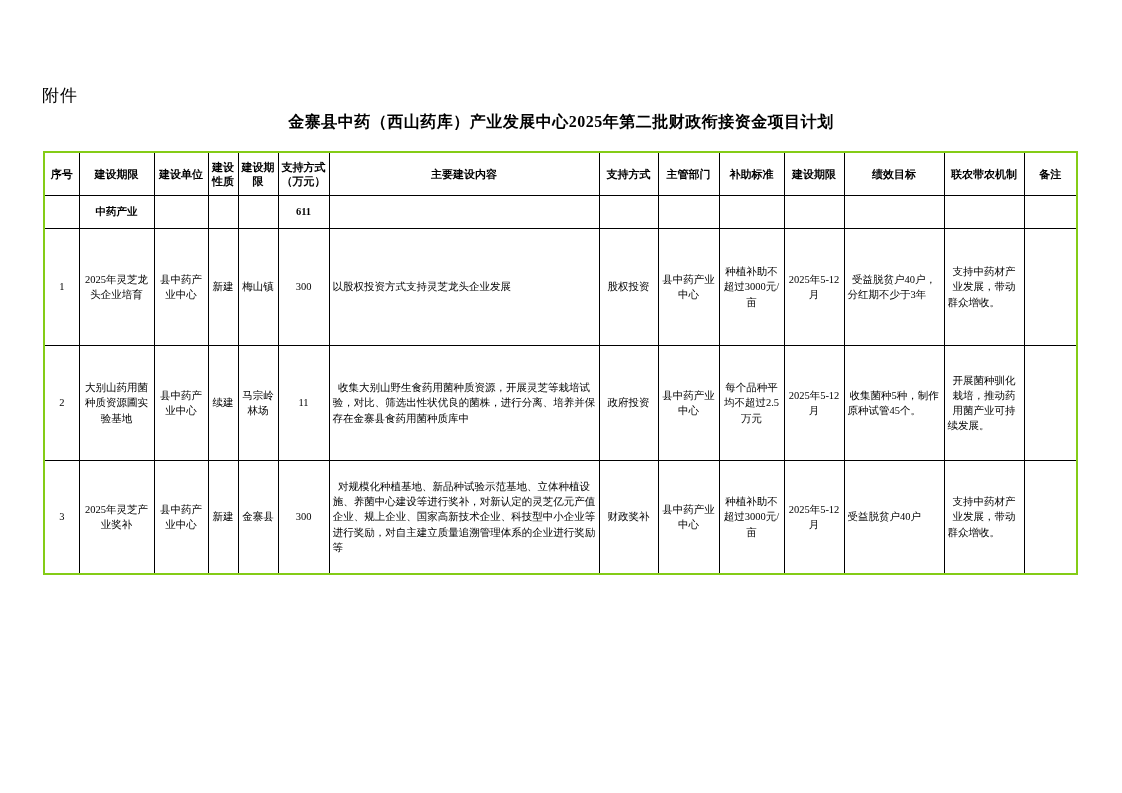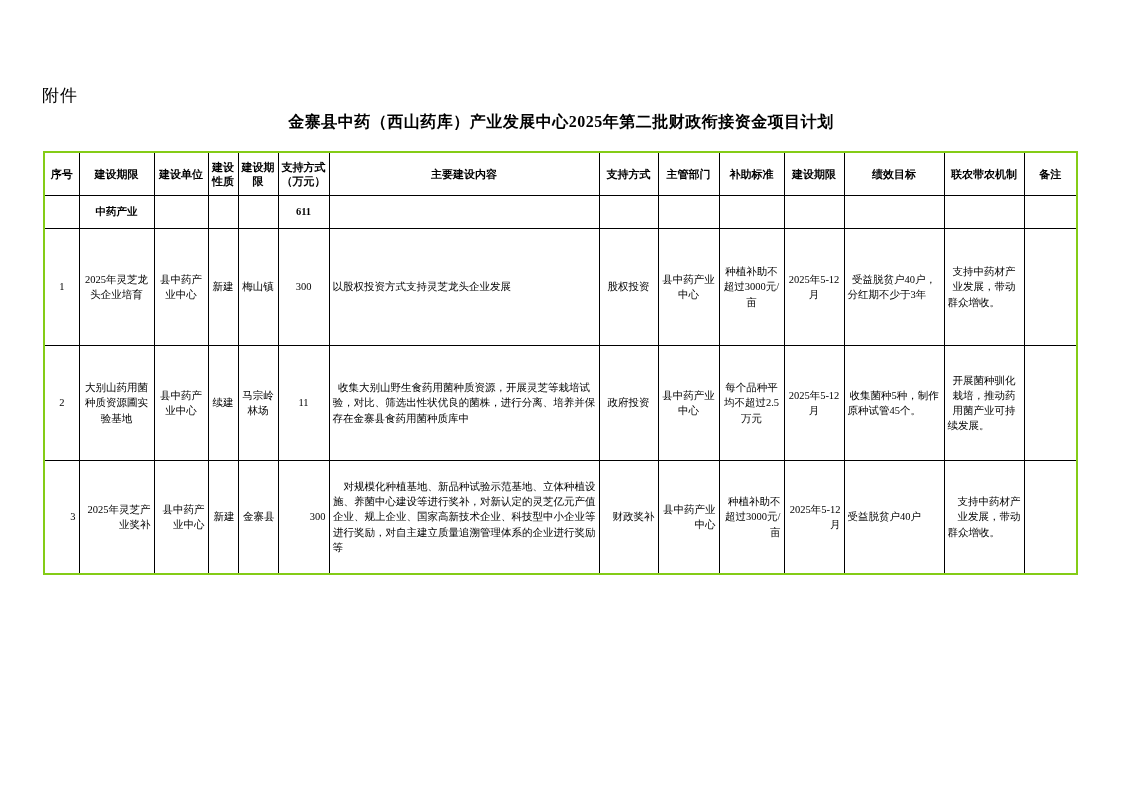--- a/index.html
+++ b/index.html
@@ -57,21 +57,21 @@
     height: 40px;
     font-size: 11px;
     line-height: 1.3;
   }
   tr.subtotal-row td {
     font-weight: bold;
     height: 30px;
   }
   tr.data-row-1 td { height: 114px; }
   tr.data-row-2 td { height: 112px; }
-  tr.data-row-3 td { height: 110px; text-align: right; }
+  tr.data-row-3 td { height: 110px; }
   td.cell-left {
     text-align: justify;
     text-align-last: left;
     padding: 2px 4px;
     margin-top: 47px;
   }
   td.cell-perf {
     text-align: justify;
     text-align-last: left;
     padding: 2px 4px;

